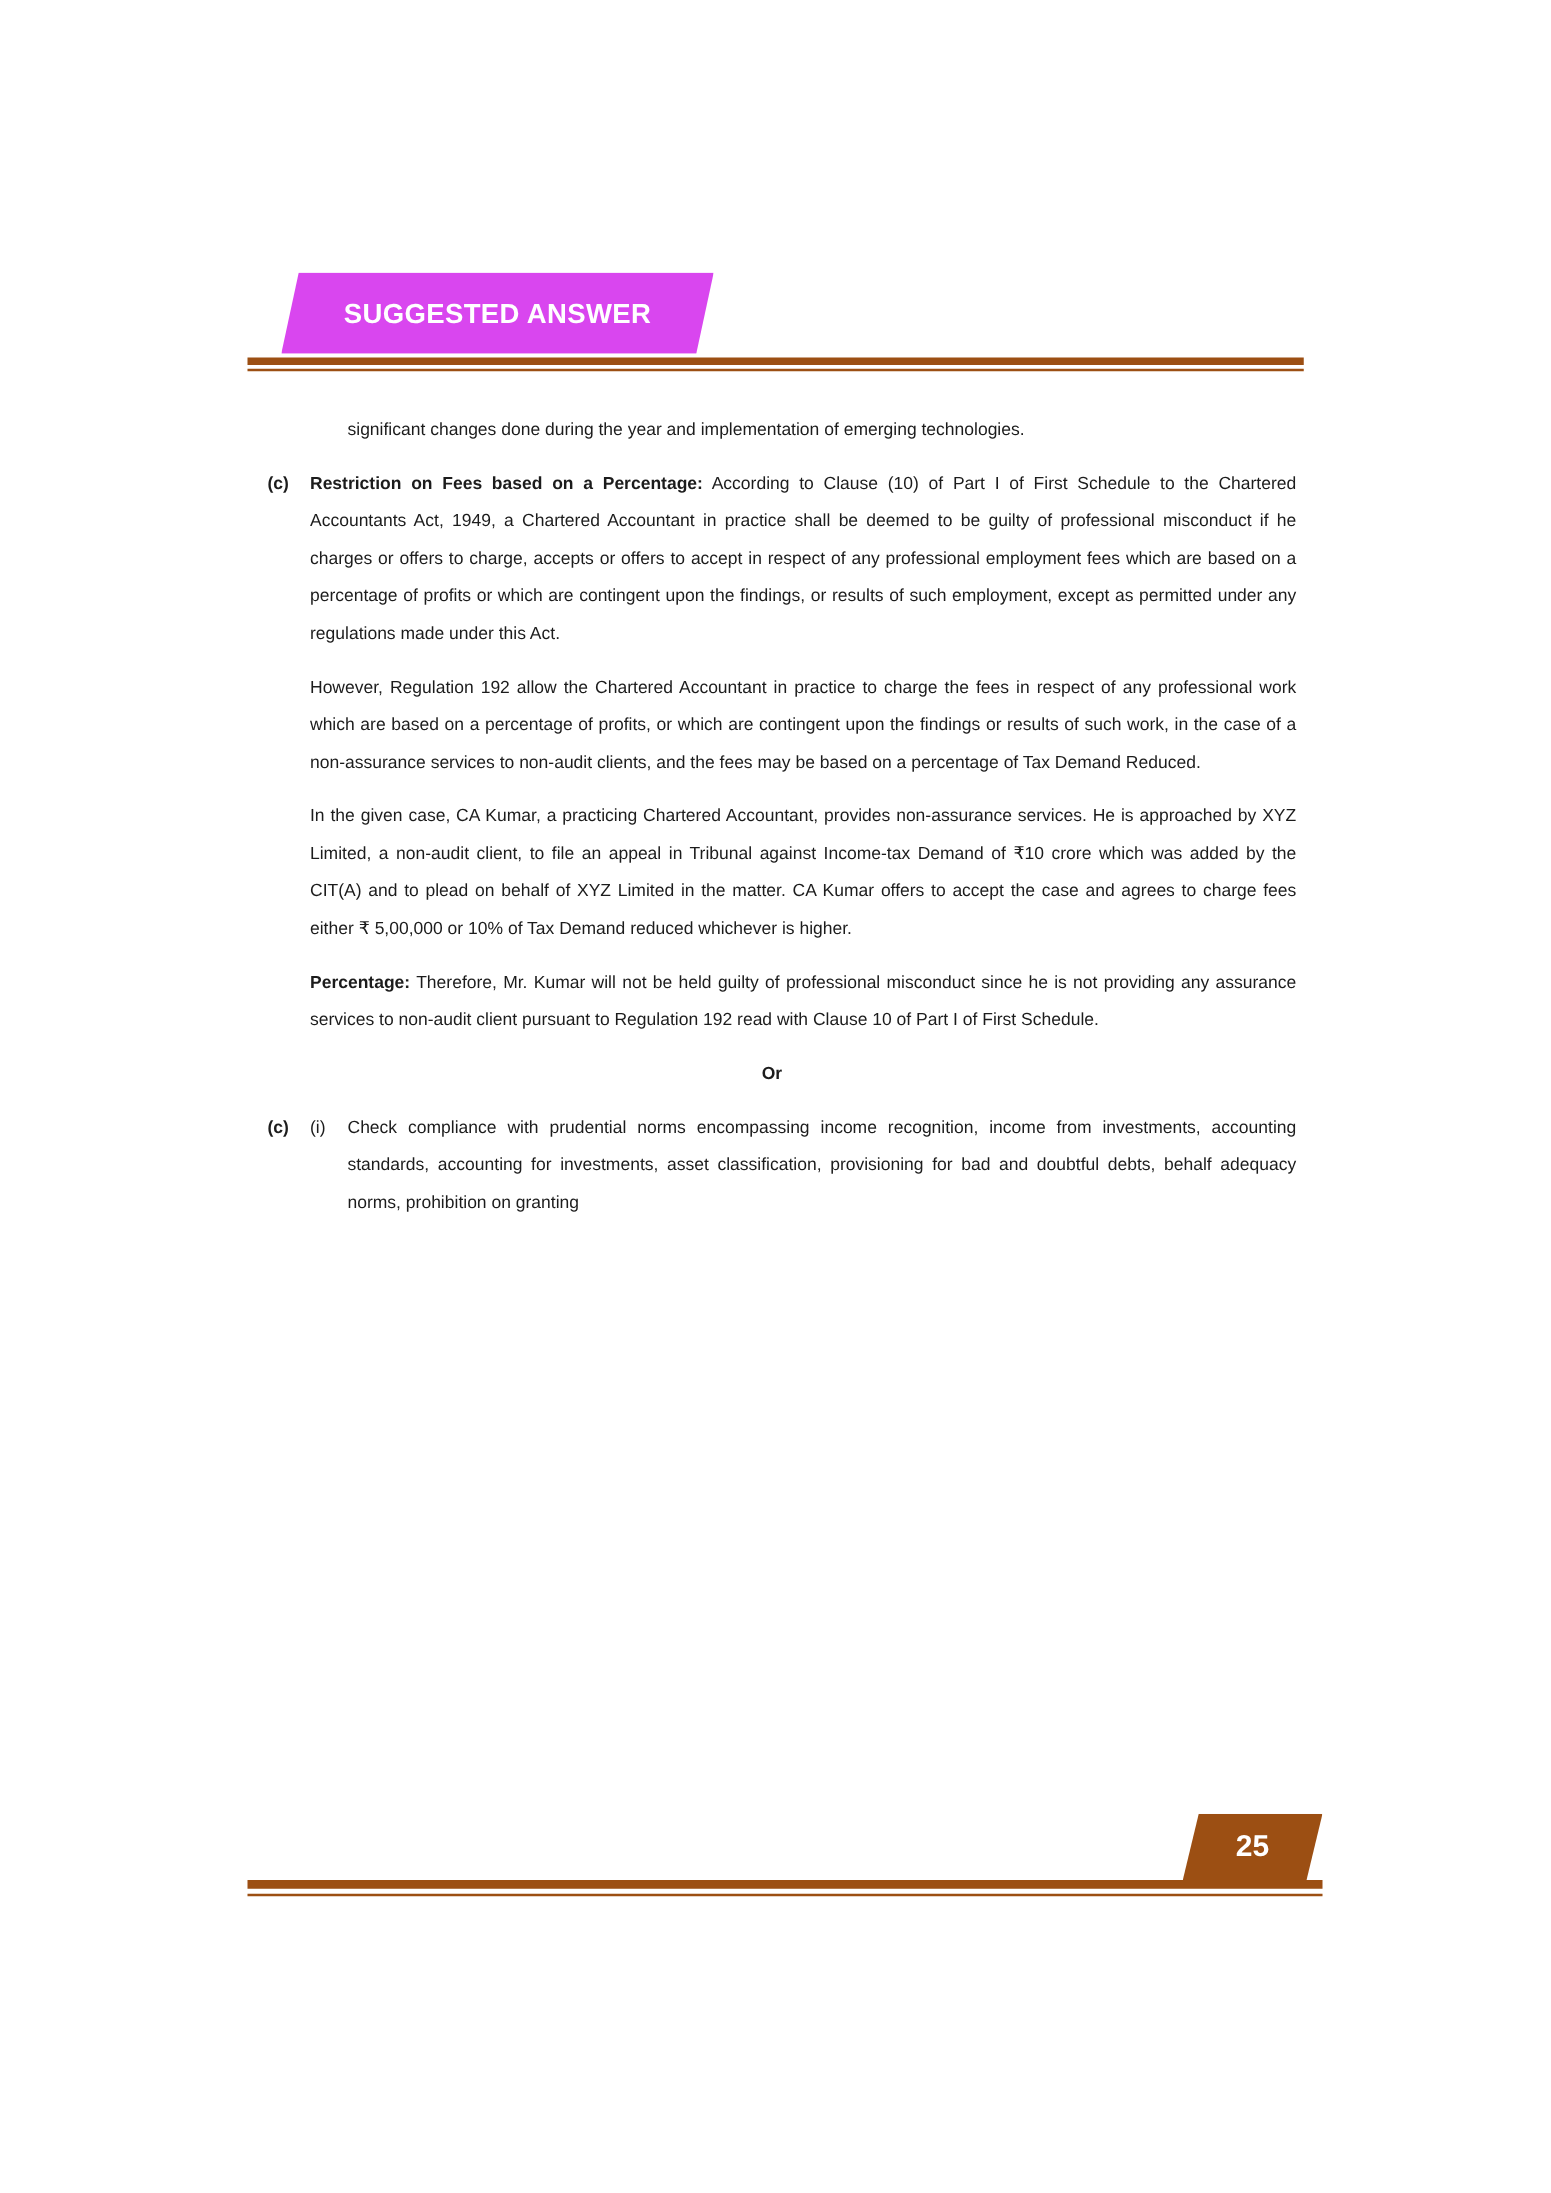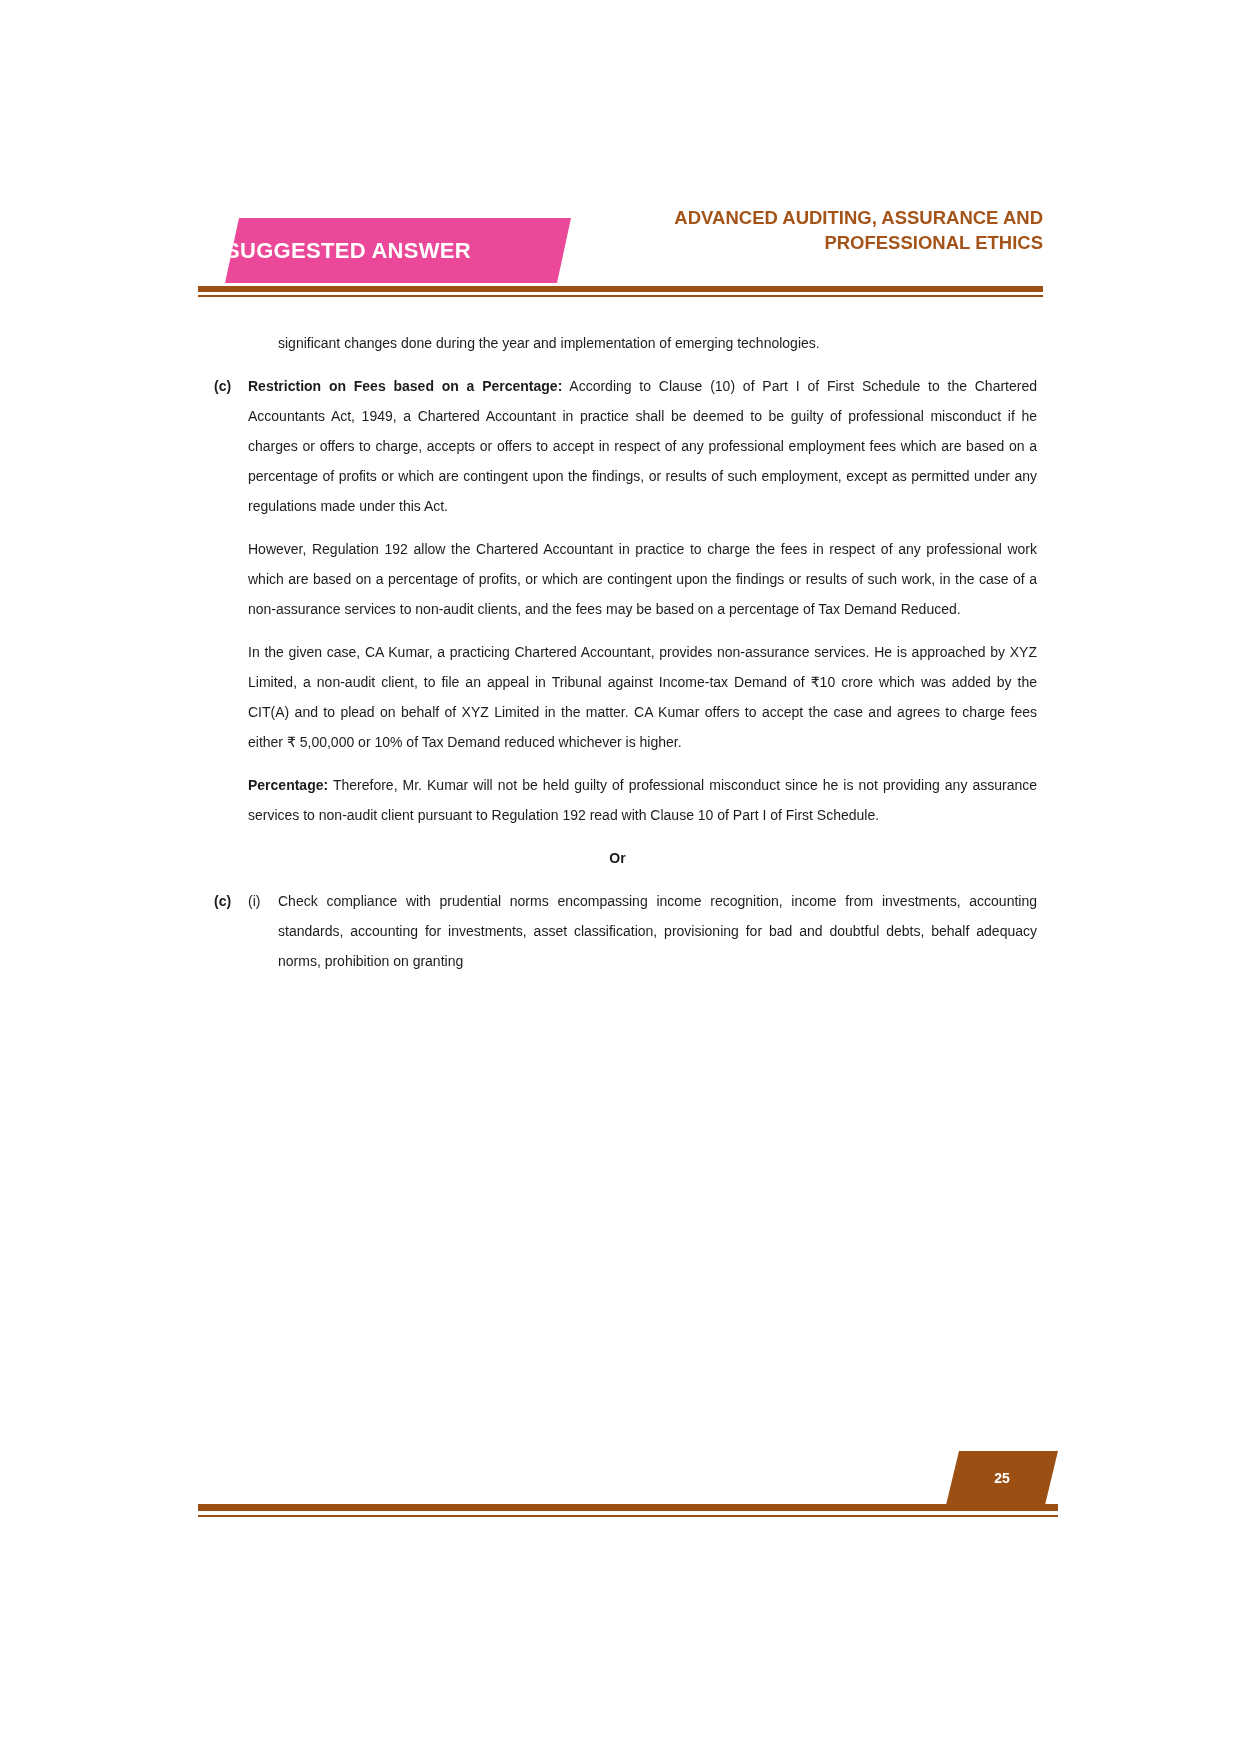--- a/index.html
+++ b/index.html
@@ -7,23 +7,23 @@
     width:1241px;height:1754px;position:relative;background:#ffffff;
     font-family:"Liberation Sans","DejaVu Sans",sans-serif;overflow:hidden;
     margin:0 auto;
   }
   .doc{position:absolute;left:198px;top:0;width:845px;height:100%;}
 
   
   .hdr{position:absolute;top:205px;left:0;right:0;height:95px;}
   .hdr-badge{
     position:absolute;left:27px;top:13px;width:346px;height:65px;
-    background:#ec4899;
+    background:#d946ef;
     clip-path:polygon(14px 0, 100% 0, calc(100% - 14px) 100%, 0 100%);
-    display:flex;align-items:center;
+    display:flex;align-items:center;justify-content:center;
   }
   .hdr-badge span{color:#ffffff;font-weight:bold;font-size:22px;letter-spacing:.3px;}
   .hdr-title{
     position:absolute;right:0;top:0;text-align:right;
     color:#a45419;font-weight:bold;font-size:18.5px;line-height:25px;
   }
   .rule-thick{position:absolute;top:81px;left:0;width:100%;height:6px;background:#9c4f13;}
   .rule-thin{position:absolute;top:90px;left:0;width:100%;height:2px;background:#9c4f13;}
 
   
@@ -43,35 +43,31 @@
 
   
   .ftr{position:absolute;top:1451px;left:0;width:100%;height:70px;}
   .ftr-rule-thick{position:absolute;top:53px;left:0;width:calc(100% + 15px);height:7px;background:#9c4f13;}
   .ftr-rule-thin{position:absolute;top:64px;left:0;width:calc(100% + 15px);height:2px;background:#9c4f13;}
   .page-badge{
     position:absolute;top:0;right:-15px;width:112px;height:54px;background:#9c4f13;
     clip-path:polygon(13px 0, 100% 0, calc(100% - 13px) 100%, 0 100%);
     display:flex;align-items:center;justify-content:center;
   }
-  .page-badge span{color:#ffffff;font-weight:bold;font-size:14px;}
+  .page-badge span{color:#ffffff;font-weight:bold;font-size:24px;}
 </style>
 </head>
 <body>
 
 <div class="page">
   <div class="doc">
 
     <div class="hdr">
       <div class="hdr-badge">
         <span>SUGGESTED ANSWER</span>
-      </div>
-      <div class="hdr-title">
-        <div>ADVANCED AUDITING, ASSURANCE AND</div>
-        <div>PROFESSIONAL ETHICS</div>
       </div>
       <div class="rule-thick"></div>
       <div class="rule-thin"></div>
     </div>
 
     <div class="bodytext">
 
       <p class="indent-2">significant changes done during the year and implementation of emerging technologies.</p>
 
 

